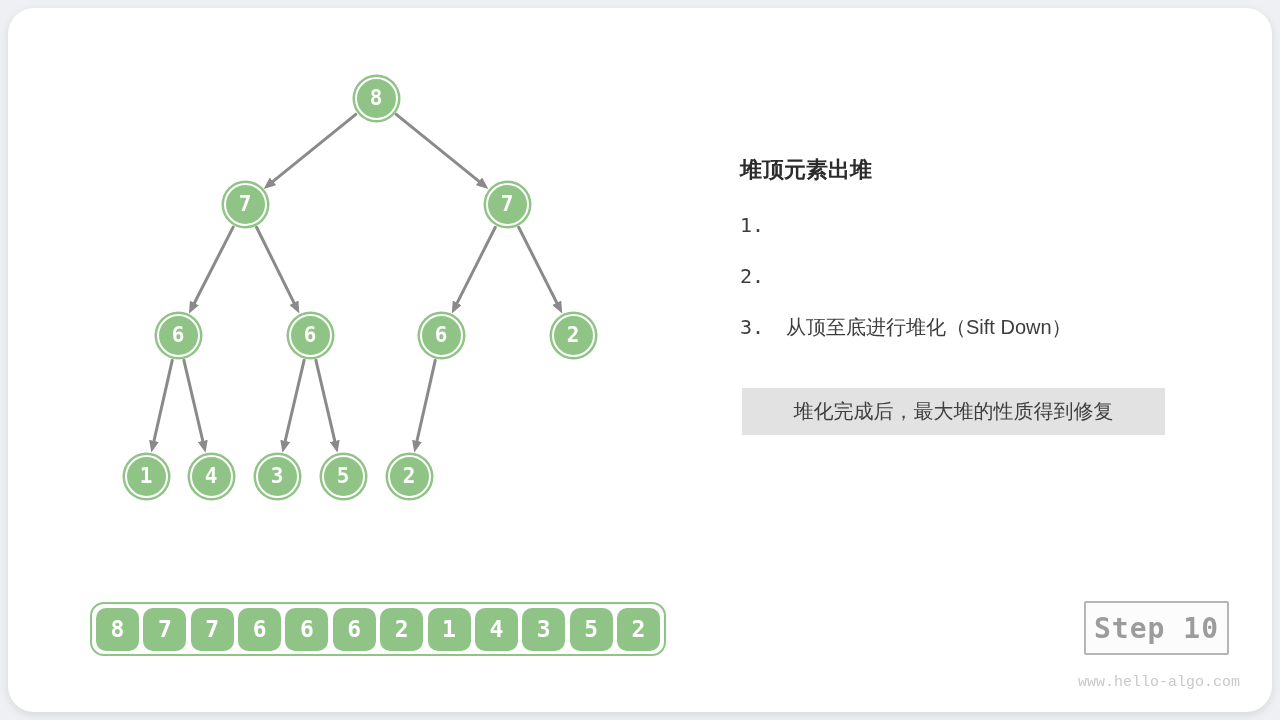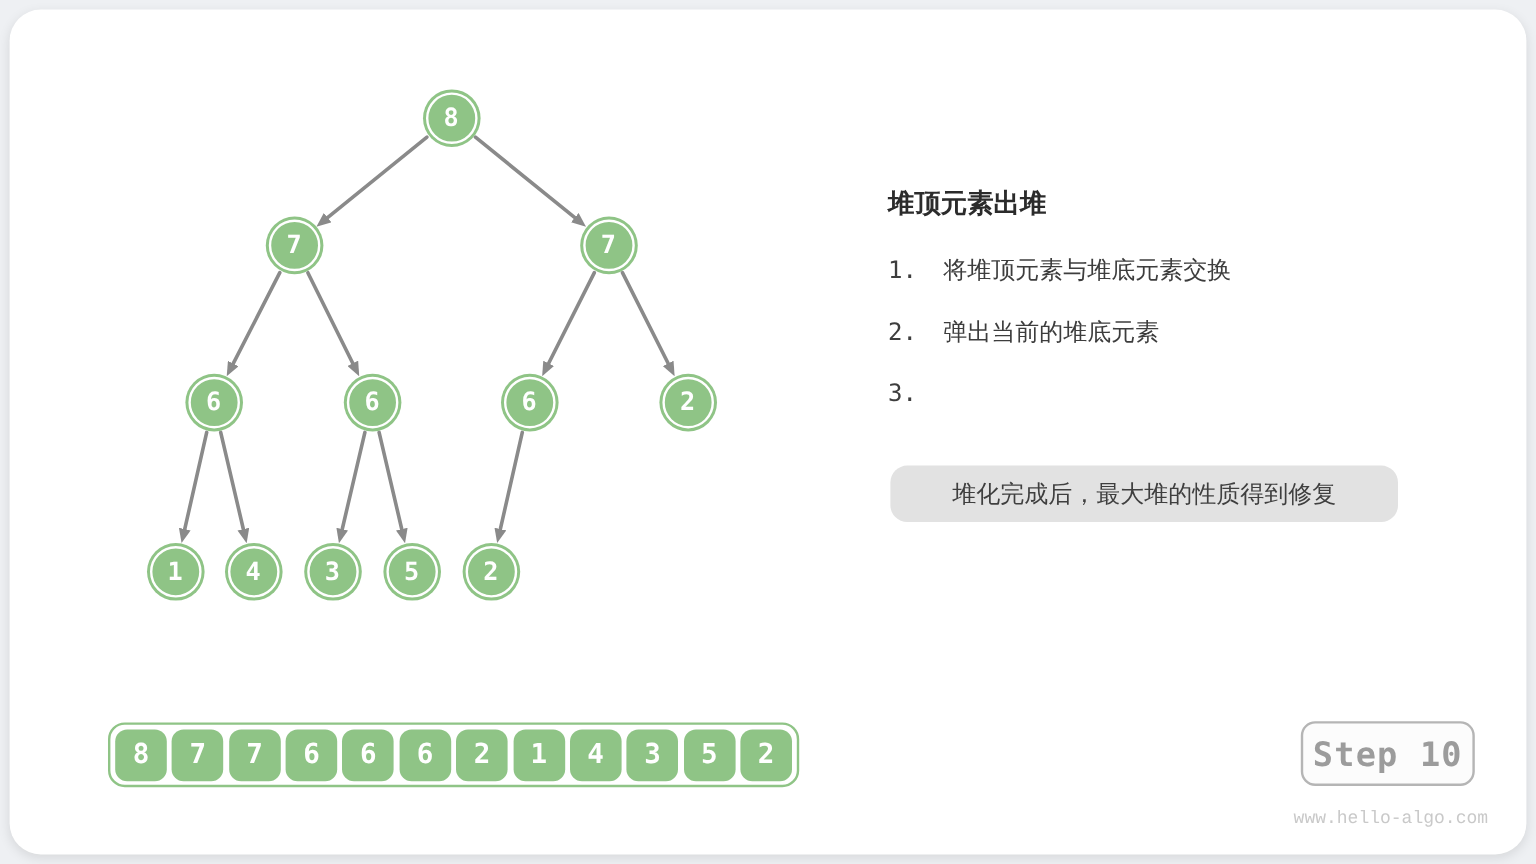--- a/index.html
+++ b/index.html
@@ -37,39 +37,39 @@
     font-size:22px;font-weight:bold;color:var(--text-dark);margin-top:22px;
   }
   .steps{position:absolute;left:740px;top:211px;}
   .step-item{
     display:flex;align-items:center;height:28px;margin-bottom:23px;
     font-size:20px;color:var(--text-body);
   }
   .step-num{font-family:"DejaVu Sans Mono", monospace;width:46px;flex:0 0 46px;}
   .note{
     position:absolute;left:742px;top:388px;width:423px;height:47px;
-    background:var(--note-bg);border-radius:14px;
+    background:var(--note-bg);border-radius:0;
     display:flex;align-items:center;justify-content:center;
     font-size:20px;color:#3F3F3F;
   }
   .array-box{
     position:absolute;left:90px;top:602px;width:576px;height:54px;
     box-sizing:border-box;border:2px solid var(--green);border-radius:14px;
     background:#fff;display:flex;align-items:center;
     justify-content:space-between;padding:0 4px;
   }
   .array-cell{
     width:43px;height:43px;border-radius:10px;background:var(--green);
     display:flex;align-items:center;justify-content:center;
     color:#fff;font-family:"DejaVu Sans Mono", monospace;
     font-size:23px;font-weight:bold;
   }
   .step-badge{
     position:absolute;left:1084px;top:601px;width:145px;height:54px;
-    box-sizing:border-box;border:2px solid var(--badge-border);border-radius:12px;
+    box-sizing:border-box;border:2px solid var(--badge-border);border-radius:2px;
     background:#FCFCFC;display:flex;align-items:center;justify-content:center;
     font-family:"DejaVu Sans Mono", monospace;font-size:28px;font-weight:bold;
     color:var(--badge-text);letter-spacing:1px;
   }
   .watermark{
     position:absolute;left:1078px;top:674px;
     font-family:Liberation Mono, monospace;font-size:15px;color:#C9C9C9;
   }
 </style>
 </head>
@@ -111,28 +111,27 @@
     <div class="node" style="left: 255.5px; top: 454.5px;">3</div>
     <div class="node" style="left: 321.5px; top: 454.5px;">5</div>
     <div class="node" style="left: 387.5px; top: 454.5px;">2</div>
   </div>
 
 <div class="panel-heading">堆顶元素出堆</div>
 
 <div class="steps">
   <div class="step-item">
     <span class="step-num">1.</span>
-    <span class="step-text">将堆顶元素与堆底元素交换</span>
   </div>
   <div class="step-item">
     <span class="step-num">2.</span>
-    <span class="step-text">弹出当前的堆底元素</span>
   </div>
   <div class="step-item">
     <span class="step-num">3.</span>
+    <span class="step-text">从顶至底进行堆化（Sift Down）</span>
   </div>
 </div>
 
 <div class="note">堆化完成后，最大堆的性质得到修复</div>
 
 <div class="array-box">
     <div class="array-cell">8</div>
     <div class="array-cell">7</div>
     <div class="array-cell">7</div>
     <div class="array-cell">6</div>

